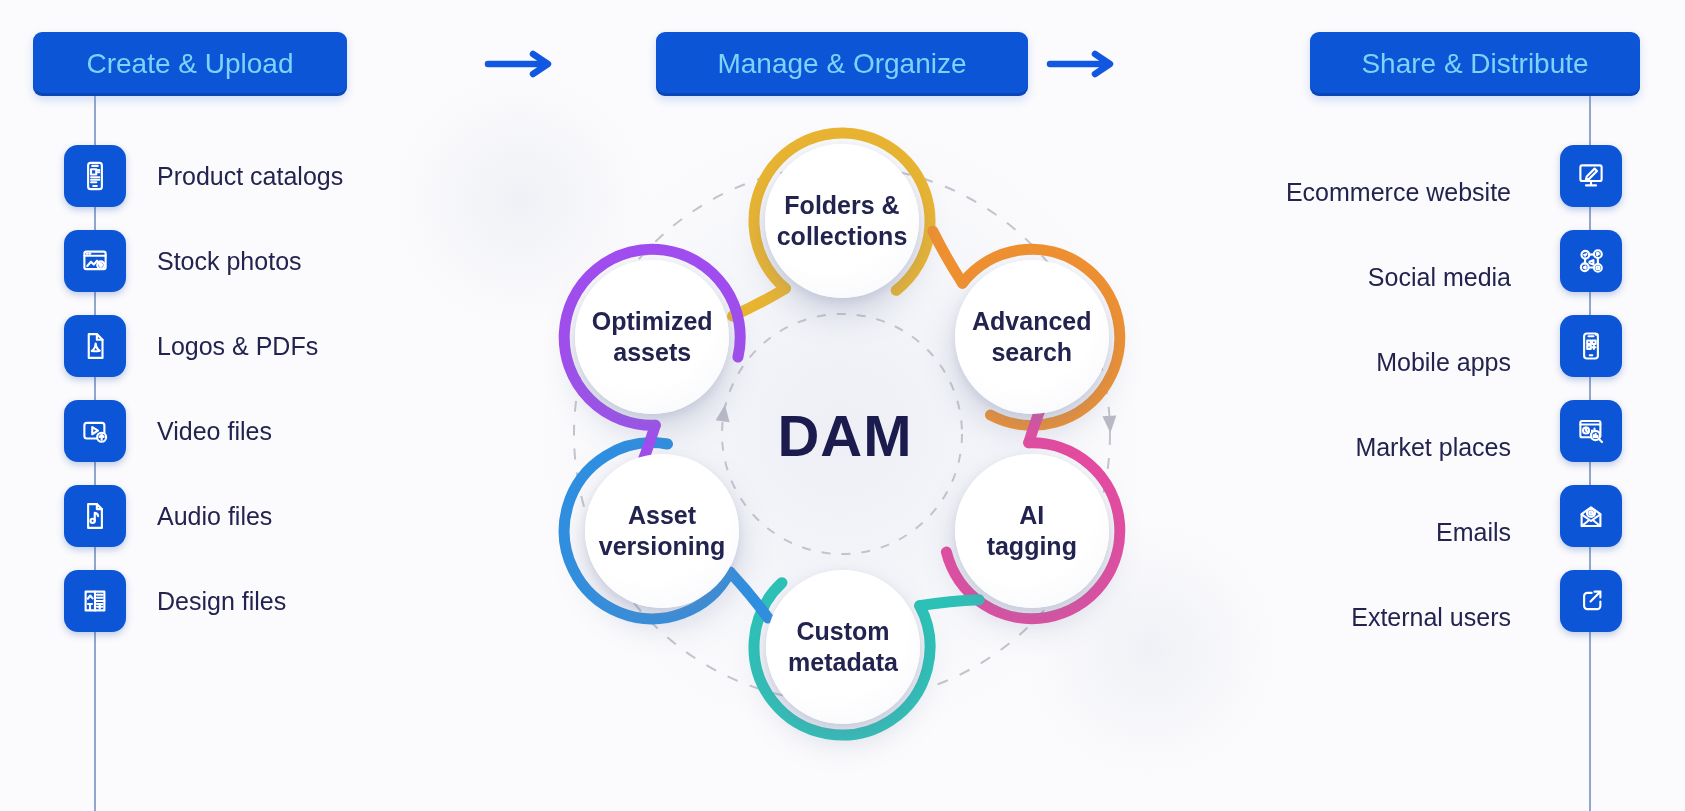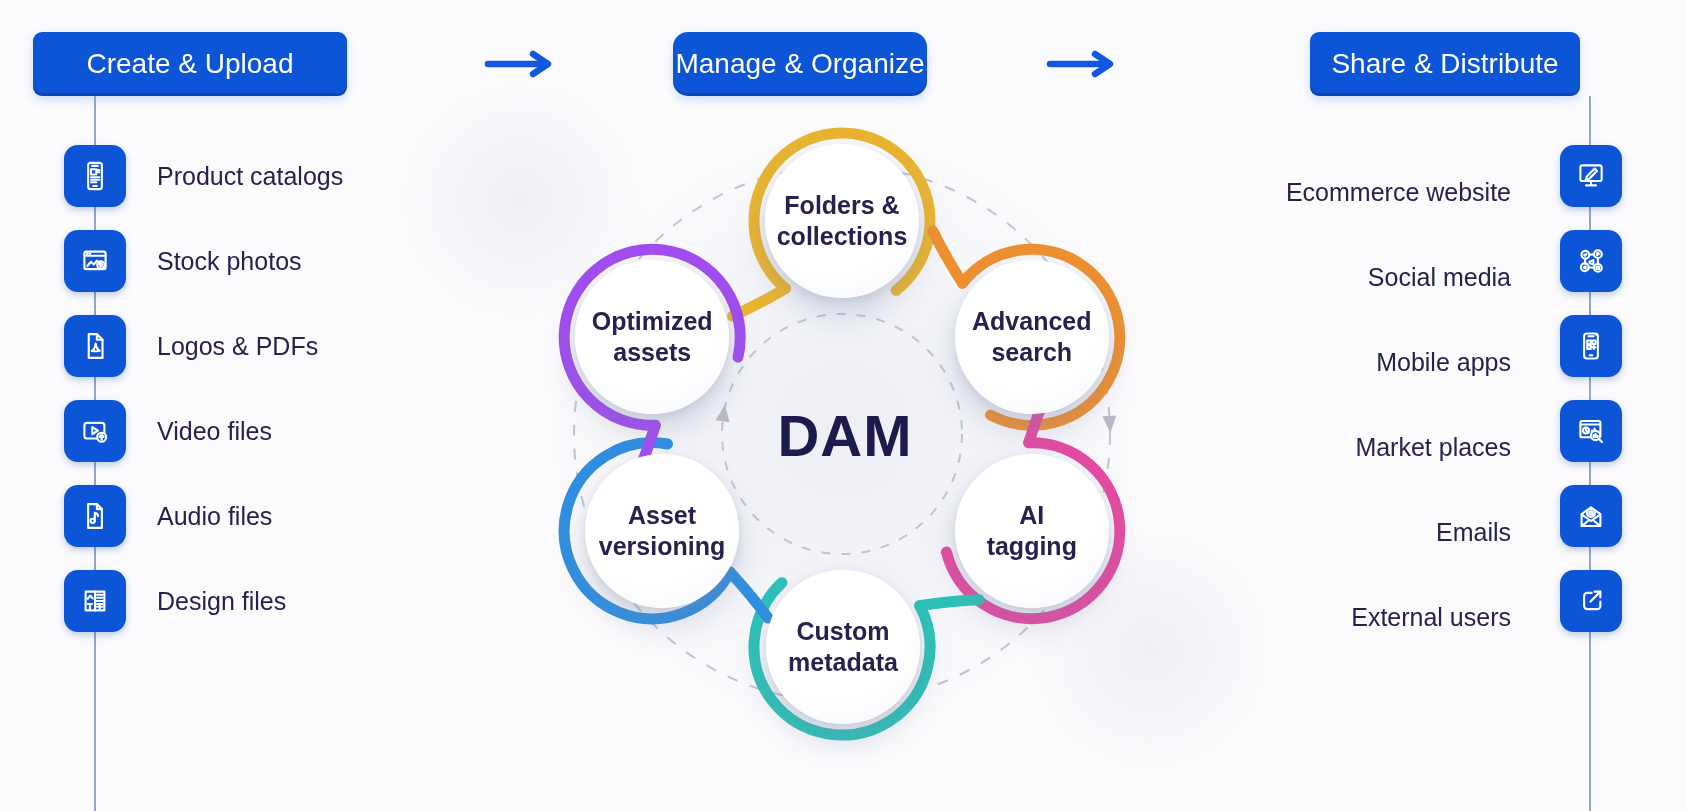--- a/index.html
+++ b/index.html
@@ -16,29 +16,29 @@
     font-family:"Liberation Sans","DejaVu Sans",sans-serif;
     background-color:#fbfbfd;
     background-image:
       radial-gradient(circle 430px at 842px 430px, #edeff5 0%, rgba(237,239,245,0) 72%),
       radial-gradient(circle 160px at 520px 200px, #f0f1f6 0%, rgba(240,241,246,0) 80%),
       radial-gradient(circle 160px at 1150px 650px, #f0f1f6 0%, rgba(240,241,246,0) 80%);
   }
   .hdr-btn{
     position:absolute;top:32px;height:64px;
     background:var(--blue);border-radius:9px;border:none;
-    color:#ffffff;font-size:28px;font-weight:500;
+    color:#7dd3fc;font-size:28px;font-weight:500;
     font-family:"Liberation Sans","DejaVu Sans",sans-serif;
     display:flex;align-items:center;justify-content:center;
     box-shadow:inset 0 -3px 0 rgba(3,20,70,.22), 0 4px 10px rgba(13,85,214,.18);
     cursor:pointer;
   }
   #btn-create{left:33px;width:314px;}
-  #btn-manage{left:673px;width:254px;border-radius:15px;}
-  #btn-share{left:1310px;width:270px;}
+  #btn-manage{left:656px;width:372px;}
+  #btn-share{left:1310px;width:330px;}
   .flow-arrow{position:absolute;top:50px;width:70px;height:28px;}
   #flow-arrow-1{left:484px;}
   #flow-arrow-2{left:1046px;}
   .vline{position:absolute;top:96px;width:2px;height:715px;background:var(--line);opacity:.85;}
   #vline-left{left:94px;}
   #vline-right{left:1589px;}
   .row{position:absolute;height:62px;display:flex;align-items:center;}
   .row.left{left:64px;}
   .row.right{right:63px;flex-direction:row;justify-content:flex-end;}
   .icon-sq{

